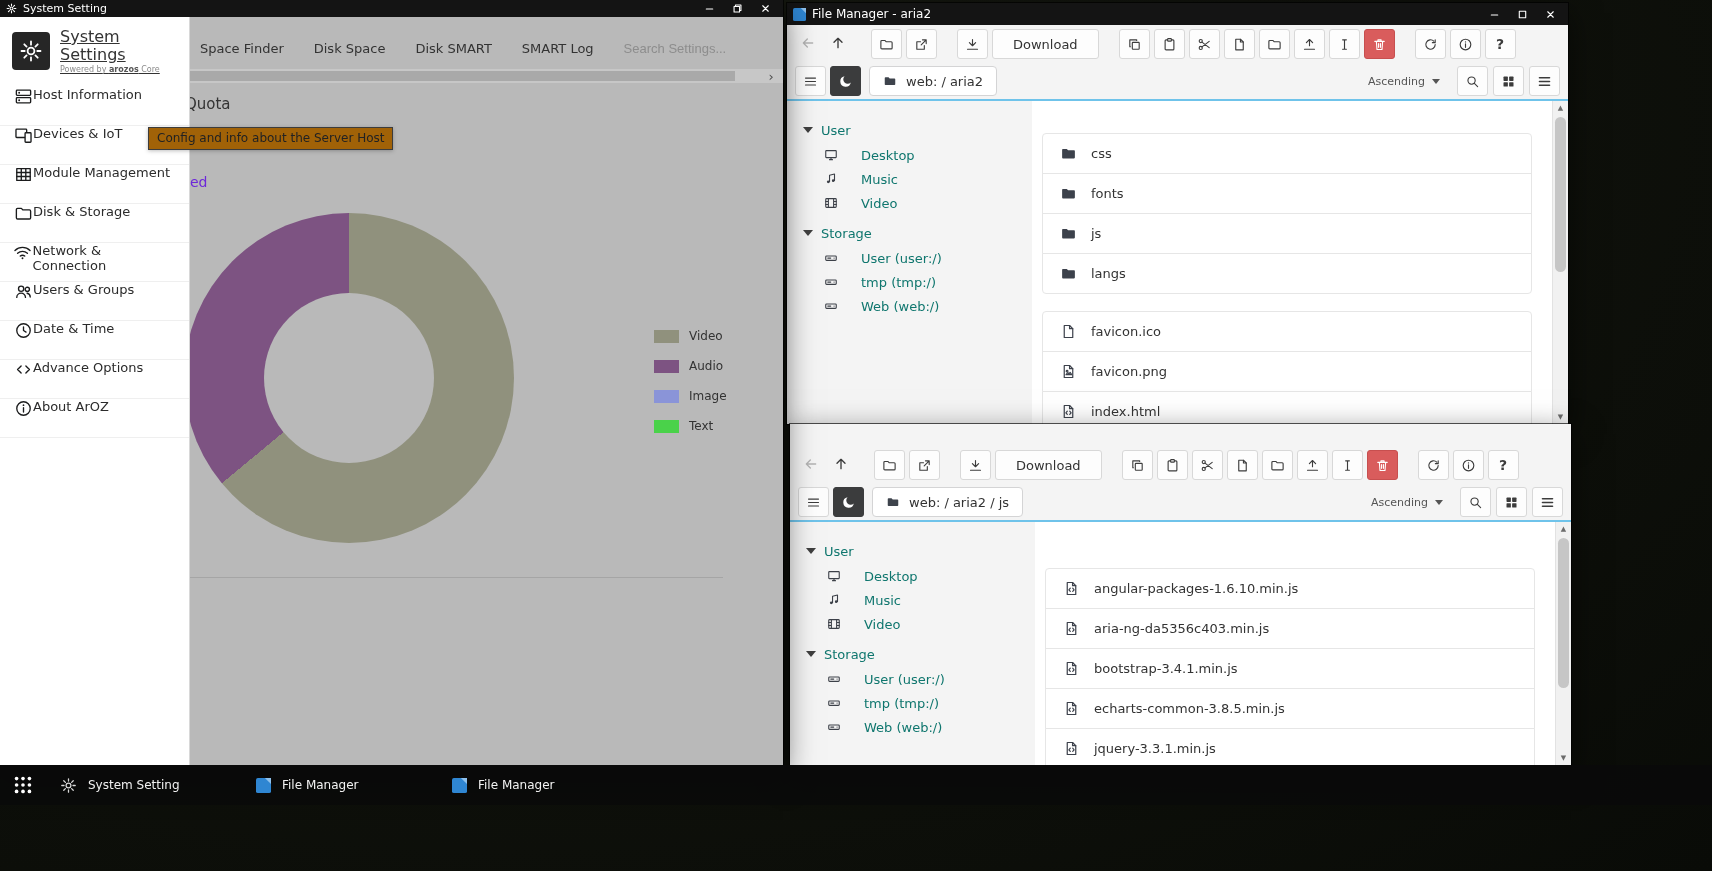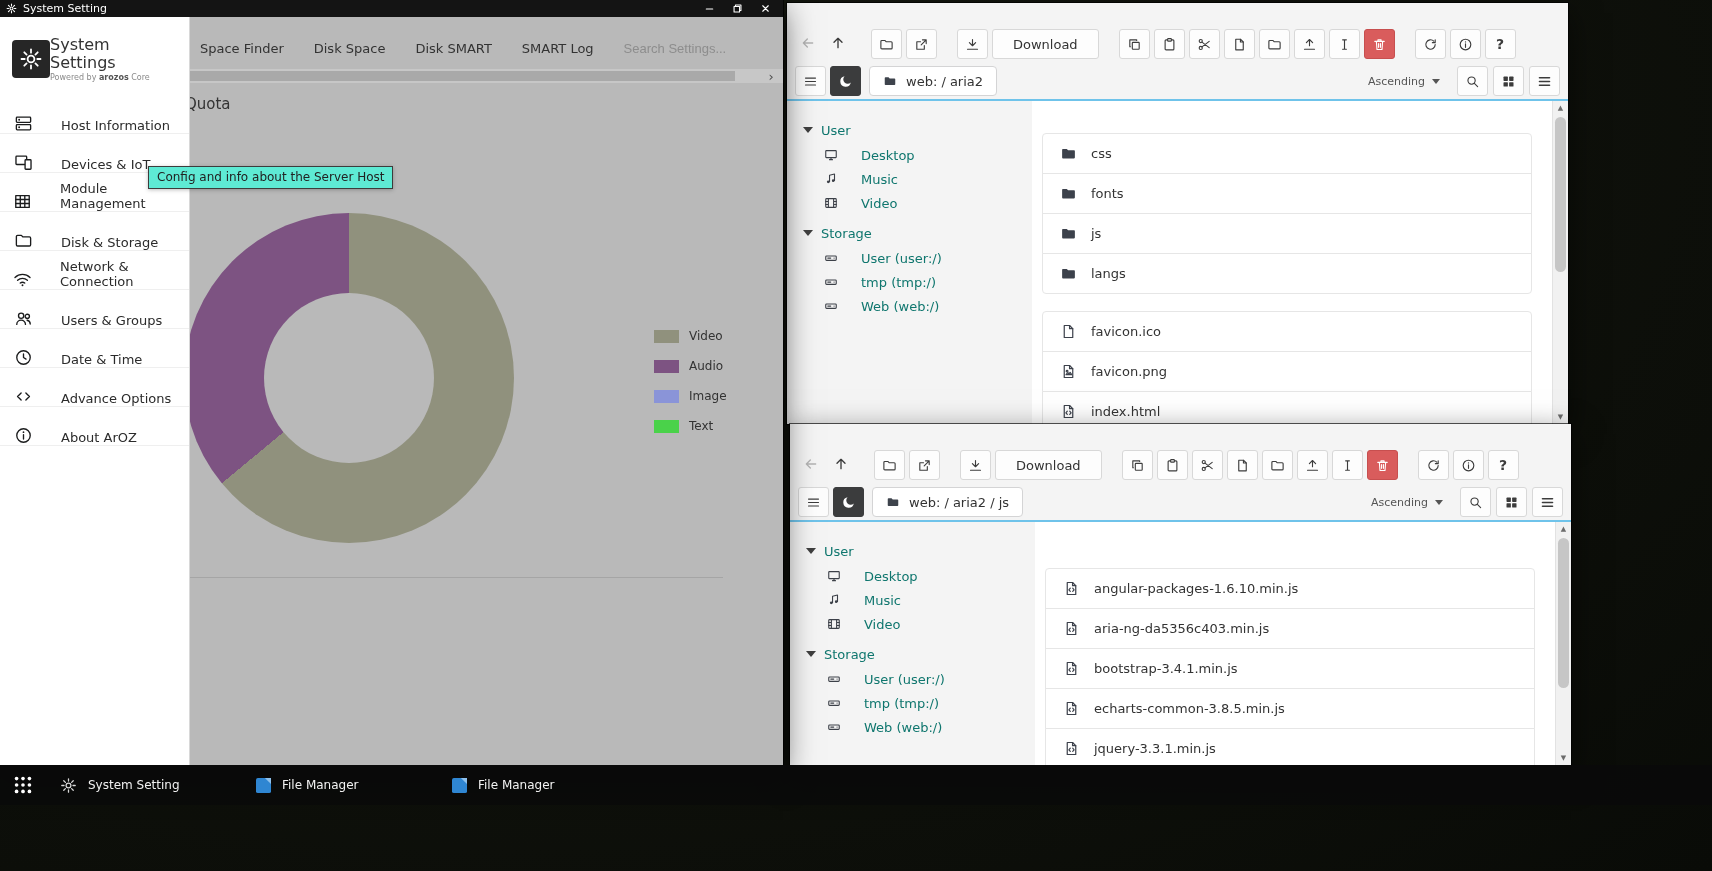--- a/index.html
+++ b/index.html
@@ -29,39 +29,39 @@
   .s-titlebar .wbtn { height:14px; }
   .s-content { position:absolute; top:17px; left:190px; right:0; bottom:0; background:#b9b9b9; }
   .s-tabs { position:absolute; top:24px; left:10px; display:flex; align-items:center; gap:30px; font-size:13px; color:#333; white-space:nowrap; }
   .s-tab { cursor:pointer; }
   .s-search { background:transparent; border:none; outline:none; font-size:13px; color:#6d28d9; width:150px; }
   .s-search::placeholder { color:#8d8d8d; }
   .s-hscroll { position:absolute; top:52px; left:0; right:0; height:14px; background:#c7c7c7; }
   .s-hthumb { position:absolute; left:0; top:2px; bottom:2px; width:calc(100% - 48px); background:#a9a9a9; }
   .s-harrow { position:absolute; right:2px; top:0; width:20px; height:14px; display:flex; align-items:center; justify-content:center; font-size:13px; color:#4d4d4d; cursor:pointer; }
   .s-heading { position:absolute; top:78px; left:-5px; font-size:15px; color:#333; }
-  .s-usedlabel { position:absolute; top:157px; left:0px; font-size:14px; color:#404040; }
+  .s-usedlabel { position:absolute; top:157px; left:0px; font-size:14px; color:#6d28d9; }
   .donut { position:absolute; top:196px; left:-6px; width:330px; height:330px; border-radius:50%; }
   .donut::after { content:""; position:absolute; inset:80px; border-radius:50%; background:#b9b9b9; }
   .chart-baseline { position:absolute; top:560px; left:0; width:533px; height:1px; background:#a5a5a5; }
   .legend { position:absolute; top:312px; left:464px; display:flex; flex-direction:column; gap:16px; }
   .legend-item { display:flex; align-items:center; gap:10px; font-size:12px; color:#333; }
   .swatch { width:25px; height:13px; background:#999; }
 
   .s-sidebar { position:absolute; top:17px; left:0; width:190px; bottom:0; background:#fff; border-right:1px solid #d8d8d8; z-index:3; }
-  .logo { display:flex; align-items:center; padding:19px 12px 13px 12px; }
+  .logo { display:flex; align-items:center; gap:10px; padding:11px 12px 13px 12px;text-decoration:underline; }
   .logo-mark { width:38px; height:38px; background:#262626; border-radius:4px; display:flex; align-items:center; justify-content:center; color:#fff; flex:none; }
   .logo-mark svg { width:24px; height:24px; stroke-width:1.8; }
   .logo-title { font-size:16px; color:#333; line-height:1.1; }
   .logo-sub { font-size:8px; color:#8a8a8a; margin-top:2px; }
   .logo-sub b { color:#555; }
-  .s-menu-item { display:flex; align-items:flex-end; gap:28px; height:39px; padding:0 13px; border-bottom:1px solid #efefef; font-size:13px; color:#2b2b2b; cursor:pointer; }
+  .s-menu-item { display:flex; align-items:flex-start; gap:0; height:39px; padding:0 13px; border-bottom:1px solid #efefef; font-size:13px; color:#2b2b2b; cursor:pointer; }
   .s-menu-item .micon { width:20px; color:#1b1c1d; }
   .s-menu-item svg { width:19px; height:19px; stroke-width:1.7; }
-  .s-tooltip { position:absolute; top:127px; left:148px; z-index:10; background:#5eead4; border:1px solid #3c3c3c; padding:3px 8px 4px 8px; font-size:12px; color:#222; white-space:nowrap; box-shadow:0 1px 4px rgba(0,0,0,.25);margin-top:39px; }
+  .s-tooltip { position:absolute; top:127px; left:148px; z-index:10; background:#a16207; border:1px solid #3c3c3c; padding:3px 8px 4px 8px; font-size:12px; color:#222; white-space:nowrap; box-shadow:0 1px 4px rgba(0,0,0,.25); }
 
   
   .fm .titlebar { height:22px; font-size:12px; }
   #fm-top { left:787px; top:3px; width:781px; height:421px; z-index:2; }
   #fm-bottom { left:790px; top:424px; width:781px; height:341px; z-index:4; }
   .fm-icon-badge { width:13px; height:13px; flex:none; }
 
   .fm-tb1 { position:absolute; top:26px; left:8px; right:8px; height:32px; display:flex; gap:4px; }
   .tb-gap { width:12px; flex:none; }
   .ghost-btn { width:26px; height:28px; background:transparent; border:none; color:#3a3a3a; display:flex; align-items:center; justify-content:center; }
@@ -115,20 +115,44 @@
   .tb-apps { width:46px; height:40px; background:transparent; border:none; color:#fff; display:flex; align-items:center; justify-content:center; }
   .tb-apps svg { width:22px; height:22px; }
   .tb-item { width:182px; margin-left:14px; display:flex; align-items:center; gap:11px; font-size:12px; color:#f2f2f2; cursor:pointer; height:28px; }
   .tb-item .ic { color:#d8d8d8; }
   .tb-item svg { width:17px; height:17px; stroke-width:1.8; }
 </style>
 </head>
 <body>
 
 <section class="win fm" id="fm-top">
+  <header class="titlebar">
+    <svg class="fm-icon-badge" viewBox="0 0 16 16" style="stroke:none">
+        <rect width="16" height="16" rx="2" fill="#2f86d2"></rect>
+        <path d="M9.5 0H16v6.5z" fill="#8fc1ec"></path>
+      </svg>
+    <span class="t-title">File Manager - aria2</span>
+    <span class="win-controls">
+      <button class="wbtn">
+          <svg viewBox="0 0 24 24">
+            <path d="M5 13h14"></path>
+          </svg>
+        </button>
+      <button class="wbtn">
+          <svg viewBox="0 0 24 24">
+            <rect x="5" y="5" width="14" height="14"></rect>
+          </svg>
+        </button>
+      <button class="wbtn">
+          <svg viewBox="0 0 24 24">
+            <path d="M6 6l12 12M18 6 6 18"></path>
+          </svg>
+        </button>
+    </span>
+  </header>
 
   <div class="fm-tb1">
     <button class="ghost-btn dim">
         <span class="ic">
           <svg viewBox="0 0 24 24">
             <path d="M19 12H5m6-6-6 6 6 6"></path>
           </svg>
         </span>
       </button>
     <button class="ghost-btn">

